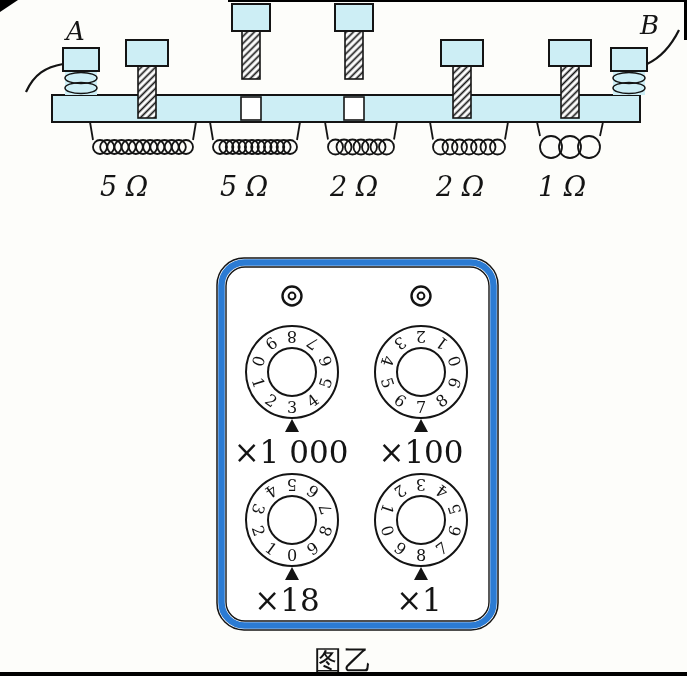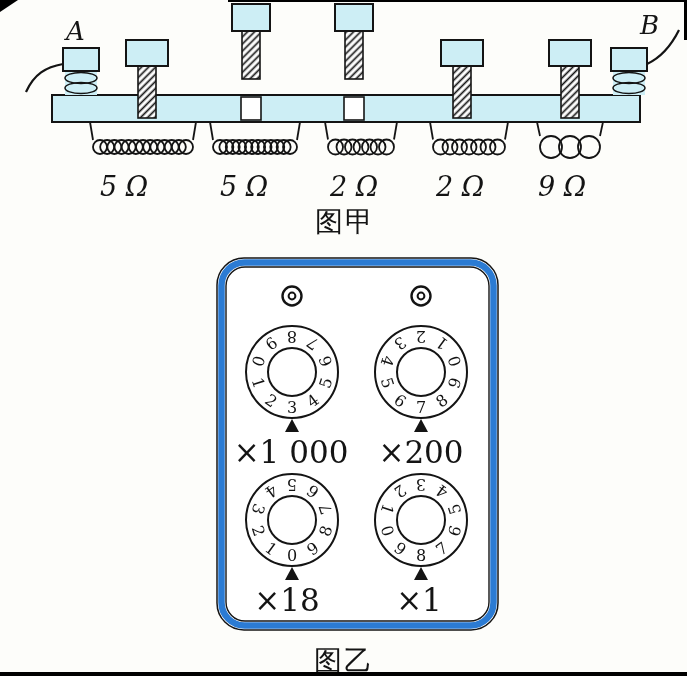--- a/index.html
+++ b/index.html
@@ -206,27 +206,26 @@
       </g>
     </svg>
 
   <div class="lbl ab" style="left:66px;top:18px;">A</div>
   <div class="lbl ab" style="left:640px;top:12px;">B</div>
 
   <div class="coil-lbl" style="left:124px;">5 Ω</div>
   <div class="coil-lbl" style="left:244px;">5 Ω</div>
   <div class="coil-lbl" style="left:354px;">2 Ω</div>
   <div class="coil-lbl" style="left:460px;">2 Ω</div>
-  <div class="coil-lbl" style="left:562px;">9 Ω</div>
-
-  <div class="cap" style="left:345px;top:203px;">图甲</div>
+  <div class="coil-lbl" style="left:562px;">1 Ω</div>
+
   <div class="cap" style="left:344px;top:642px;">图乙</div>
 
   <div class="mult" style="left:291px;top:434px;">×1 000</div>
-  <div class="mult" style="left:421px;top:434px;">×200</div>
+  <div class="mult" style="left:421px;top:434px;">×100</div>
   <div class="mult" style="left:287px;top:582px;">×18</div>
   <div class="mult" style="left:419px;top:582px;">×1</div>
 
   <div id="corner-wedge"></div>
   <div class="artifact" style="left:228px;top:0;width:459px;height:2px;"></div>
   <div class="artifact" style="left:684px;top:0;width:3px;height:40px;"></div>
   <div class="artifact" style="left:0;top:672px;width:687px;height:4px;"></div>
 </div>
 
 </body></html>

